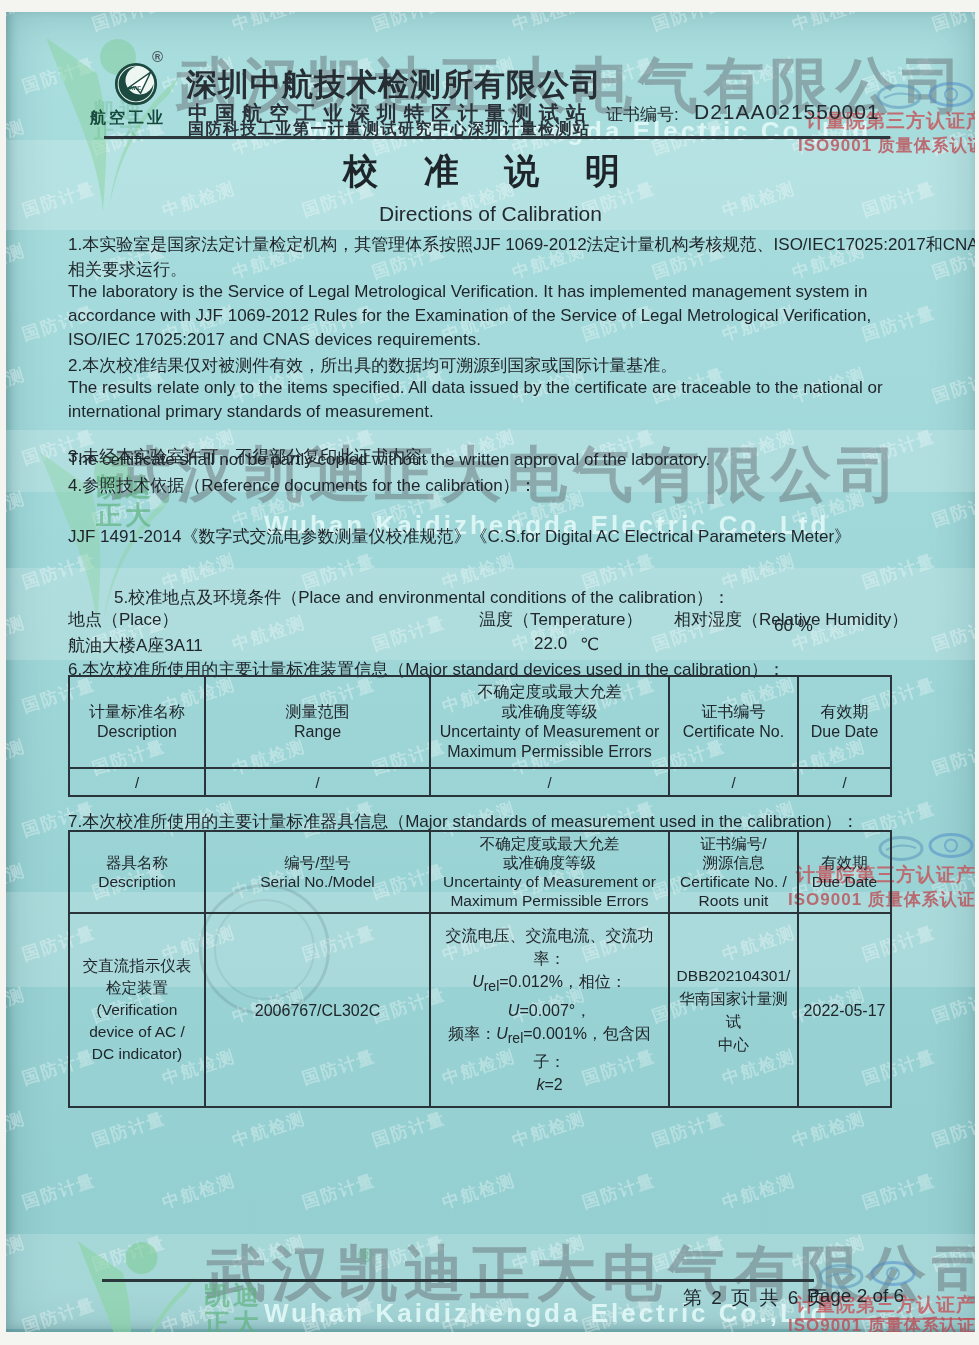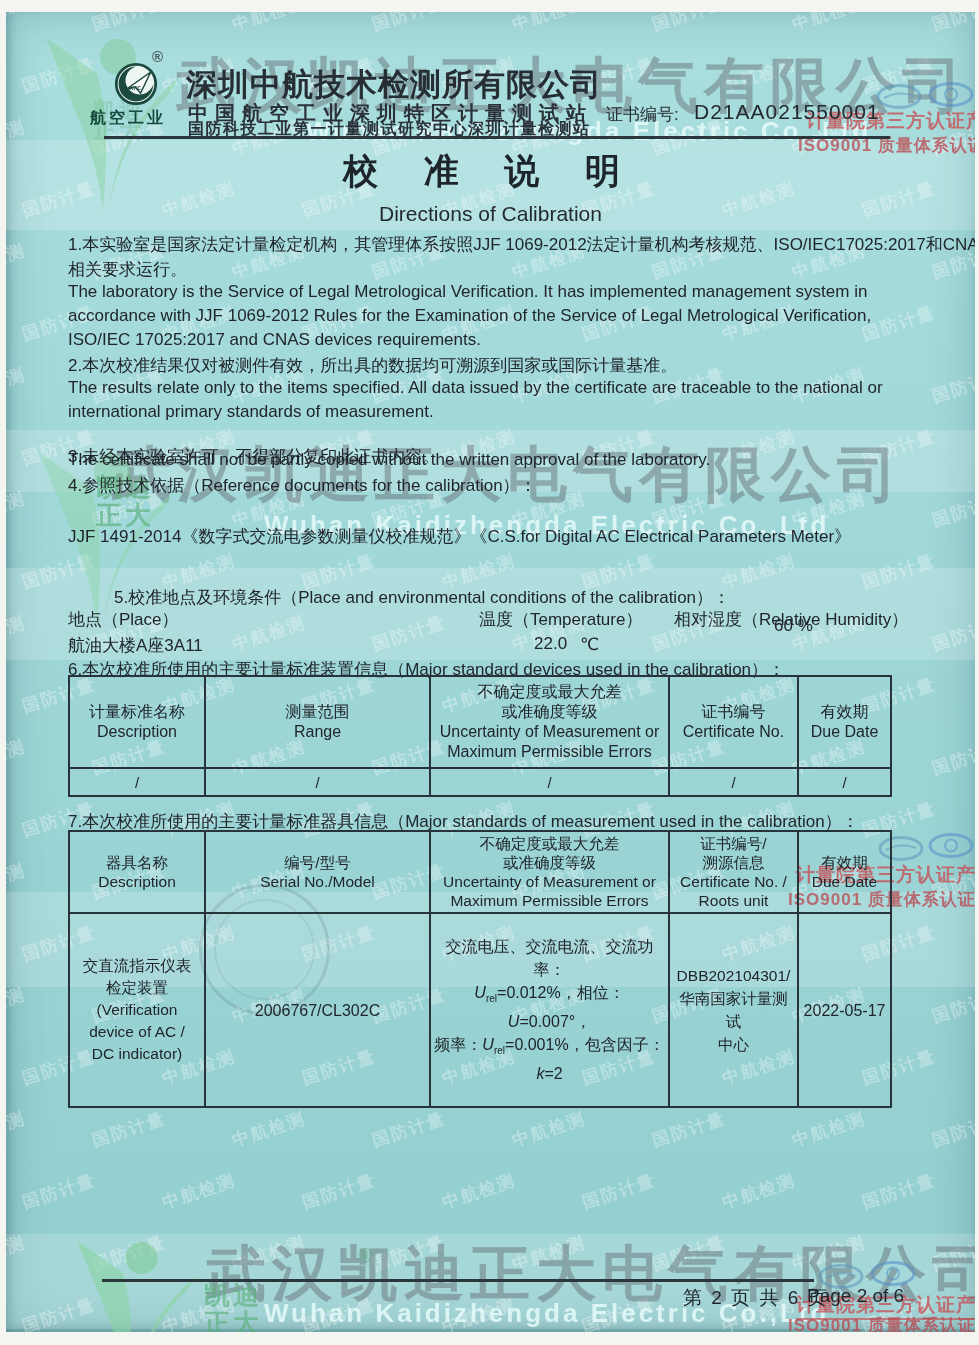--- a/index.html
+++ b/index.html
@@ -59,21 +59,21 @@
   
   table{position:absolute;left:62px;border-collapse:collapse;table-layout:fixed;width:822px;}
   td,th{border:2px solid #29343a;text-align:center;vertical-align:middle;
         font-weight:normal;color:#20262b;padding:2px 3px;}
   .t6{top:663px;} .t7{top:818px;}
   .t6 th{font-size:16px;line-height:20px;height:86px;}
   .t6 td{font-size:15px;height:22px;}
   .t7 th{font-size:15.5px;line-height:19px;height:76px;}
   .t7 td{font-size:16px;height:188px;line-height:23px;}
   .c3cell{font-size:15.5px;line-height:26px;}
-  sub{font-size:10px;}
+  sub{font-size:14px;}
   
   .foot-cn{position:absolute;left:677px;top:1273px;font-size:19px;letter-spacing:2px;color:#1f262b;}
   .foot-en{position:absolute;left:801px;top:1273px;font-size:19px;color:#1f262b;}
 </style>
 </head>
 <body>
 
 <div class="stage">
   <div class="page">
 

